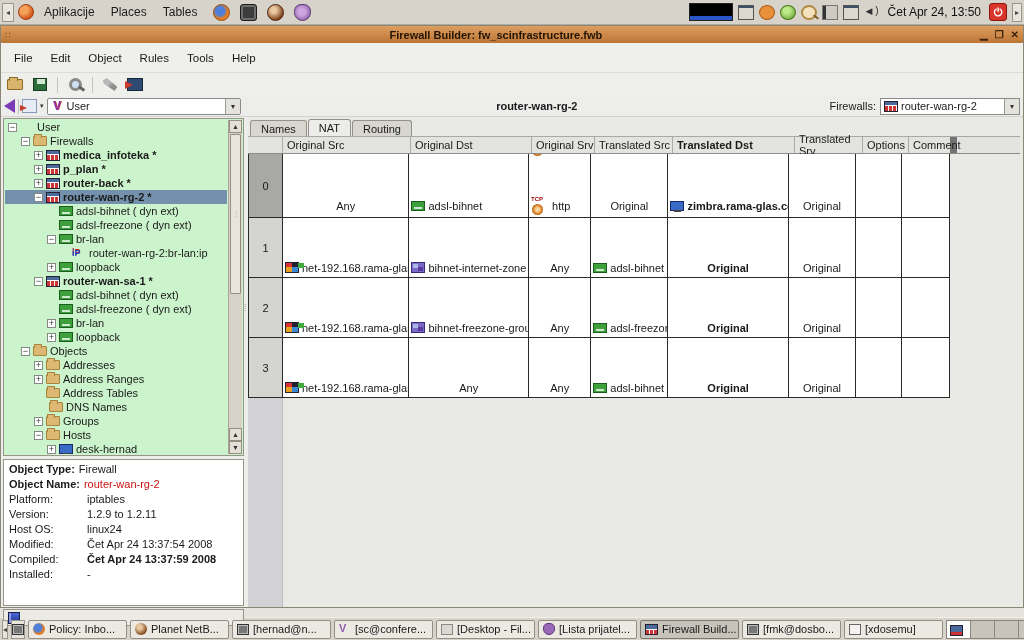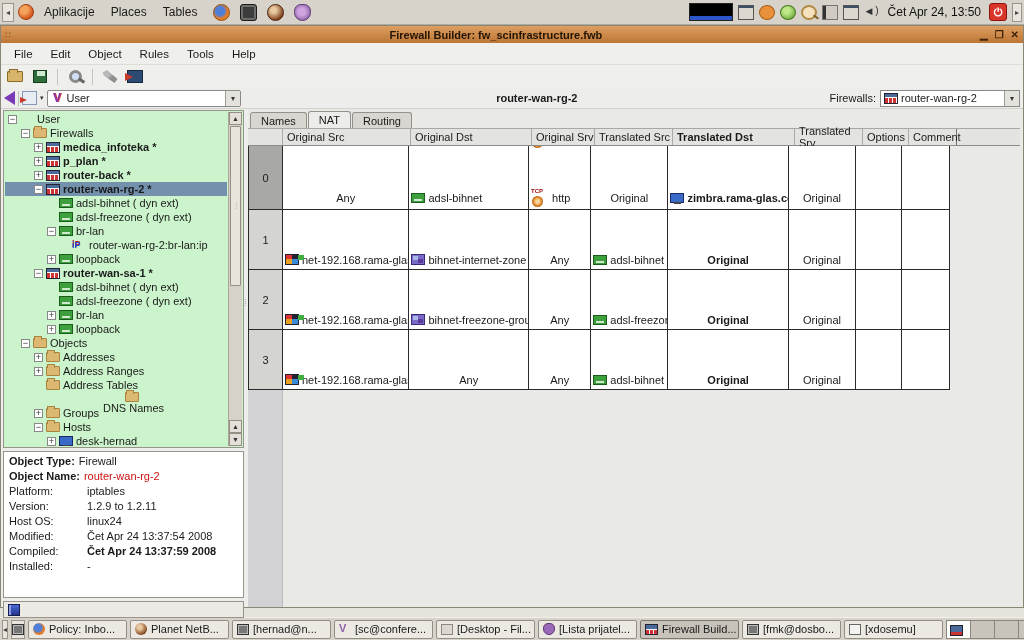--- a/index.html
+++ b/index.html
@@ -40,21 +40,21 @@
 
   
   .app-window { height:583px; border:1px solid #8a8676; background:#ededeb; display:flex; flex-direction:column; }
   .titlebar { height:17px; background:linear-gradient(#dd9e60, #bc7636); display:flex; align-items:center;
     padding:0 4px; flex:none; }
   .titlebar .deco { color:#7a4a1c; font-size:9px; letter-spacing:1px; }
   .title-text { flex:1; text-align:center; font-weight:bold; font-size:11px; color:#241403; }
   .win-controls { display:flex; gap:7px; align-items:center; }
   .win-controls span { color:#3c2208; font-weight:bold; font-size:10px; line-height:10px; cursor:default; }
 
-  .menubar { height:22px; background:#efefec; display:flex; align-items:center; padding:0 4px; flex:none;
+  .menubar { height:30px; background:#efefec; display:flex; align-items:center; padding:0 4px; flex:none;
     border-bottom:1px solid #dcdcd8; }
   .menubar span { padding:2px 9px; font-size:11.5px; }
 
   .toolbar { height:23px; display:flex; align-items:center; gap:5px; padding:0 4px; flex:none; background:#efefec;}
   .tb-sep { width:1px; height:16px; background:#c4c4c0; margin:0 2px;}
   .tb-btn { width:20px; height:18px; display:flex; align-items:center; justify-content:center; }
   .ico-open { width:16px; height:11px; background:#d8b56a; border:1px solid #8d6b24; border-radius:1px; position:relative;}
   .ico-open::before { content:""; position:absolute; top:-3px; left:1px; width:7px; height:3px; background:#d8b56a; border:1px solid #8d6b24; border-bottom:none;}
   .ico-save { width:14px; height:13px; background:#2e6e3c; border:1px solid #143c1c; position:relative;}
   .ico-save::before{ content:""; position:absolute; left:3px; top:0; width:8px; height:5px; background:#cfe8cf;}
@@ -146,21 +146,21 @@
   .tabs { height:18px; flex:none; display:flex; align-items:flex-end; padding-left:2px; gap:1px;}
   .tab { padding:2px 10px 1px; background:#d8d6d0; border:1px solid #95918a; border-bottom:none;
     border-radius:3px 3px 0 0; font-size:11px; }
   .tab.active { background:#ececea; padding-bottom:2px; position:relative; z-index:2;}
 
   .header-strip { height:18px; background:#e3e3e0; border-top:1px solid #a8a8a4; border-bottom:1px solid #8c8c88;
     display:flex; width:772px; flex:none; }
   .hcell { display:flex; align-items:center; padding-left:4px; border-right:1px solid #aaaaa6; font-size:11px; }
   .hc-num { width:35px; flex:none; }
   .c0{width:128px;} .c1{width:121px;} .c2{width:63px;} .c3{width:78px;} .c4{width:122px;font-weight:bold;} .c5{width:68px;} .c6{width:46px;} .c7{width:48px;}
-  .hcell:last-child { border-right:1px solid #737373; }
+  .hcell:last-child { border-right:7px solid #737373; }
 
   .nat-table { width:702px; border-left:1px solid #2a2a2a; border-right:1px solid #2a2a2a; border-bottom:1px solid #2a2a2a; background:#fff; flex:none;}
   .rule-row { display:flex; border-bottom:1px solid #2a2a2a; }
   .rule-row:last-child { border-bottom:none; }
   .numcell { width:34px; flex:none; background:#d4d4d0; border-right:1px solid #2a2a2a;
     display:flex; align-items:center; justify-content:center; font-size:11px; }
   .rule-row.tall .numcell { background:#a8a8a4; }
   .cell { border-right:1px solid #2a2a2a; display:flex; flex-direction:column; justify-content:center; overflow:hidden;}
   .cell.c7 { border-right:none; }
   .entry { display:flex; align-items:center; gap:3px; padding:1px 2px; min-height:19px; white-space:nowrap;margin-top:40px; }
@@ -391,21 +391,21 @@
             <div class="tree-row" style="padding-left: 29px;">
               <div class="expander">+</div>
               <div class="ticon folder-icon" style="display: inline-block;"></div>
               <div class="tlabel">Address Ranges</div>
             </div>
             <div class="tree-row" style="padding-left: 29px;">
               <div class="expander-spacer"></div>
               <div class="ticon folder-icon" style="display: inline-block;"></div>
               <div class="tlabel">Address Tables</div>
             </div>
-            <div class="tree-row" style="padding-left: 32px; flex-direction: column;">
+            <div class="tree-row" style="padding-left: 32px;">
               <div class="expander-spacer"></div>
               <div class="ticon folder-icon" style="display: inline-block;"></div>
               <div class="tlabel">DNS Names</div>
             </div>
             <div class="tree-row" style="padding-left: 29px;">
               <div class="expander">+</div>
               <div class="ticon folder-icon" style="display: inline-block;"></div>
               <div class="tlabel">Groups</div>
             </div>
             <div class="tree-row" style="padding-left: 29px;">

